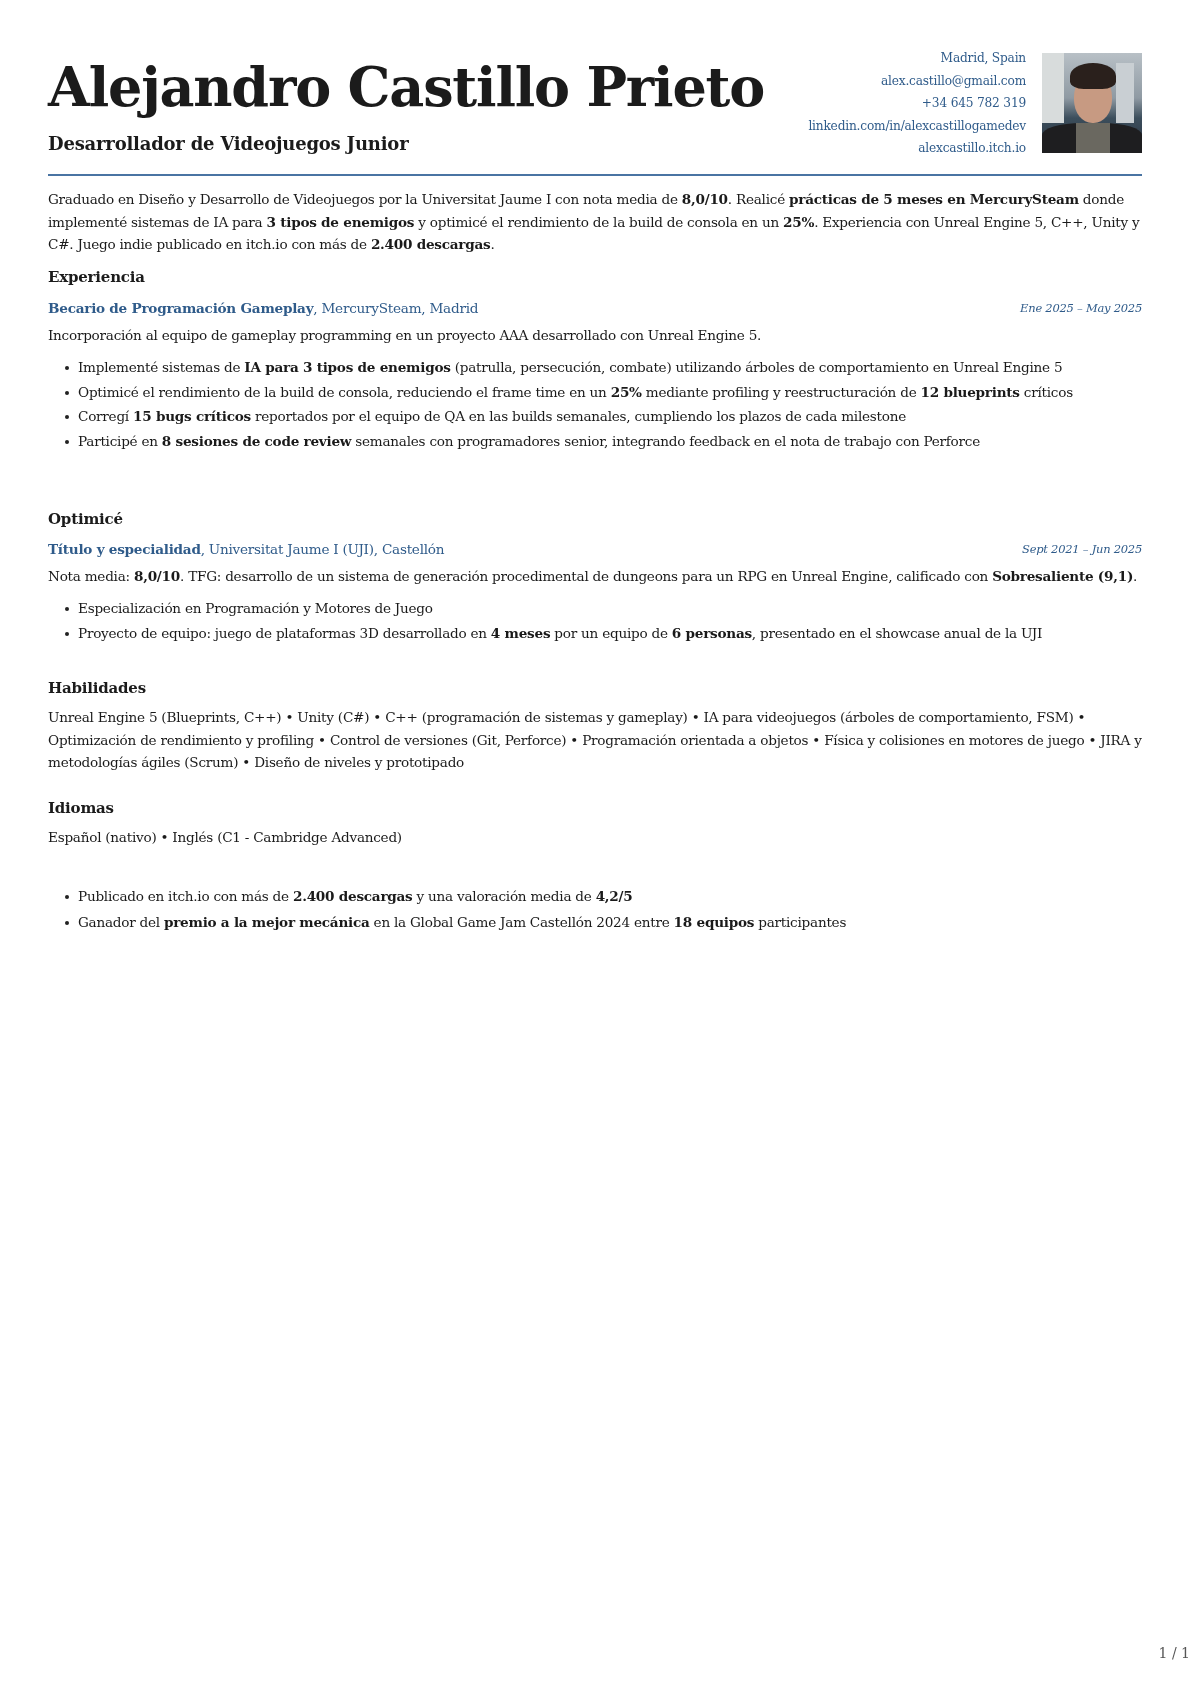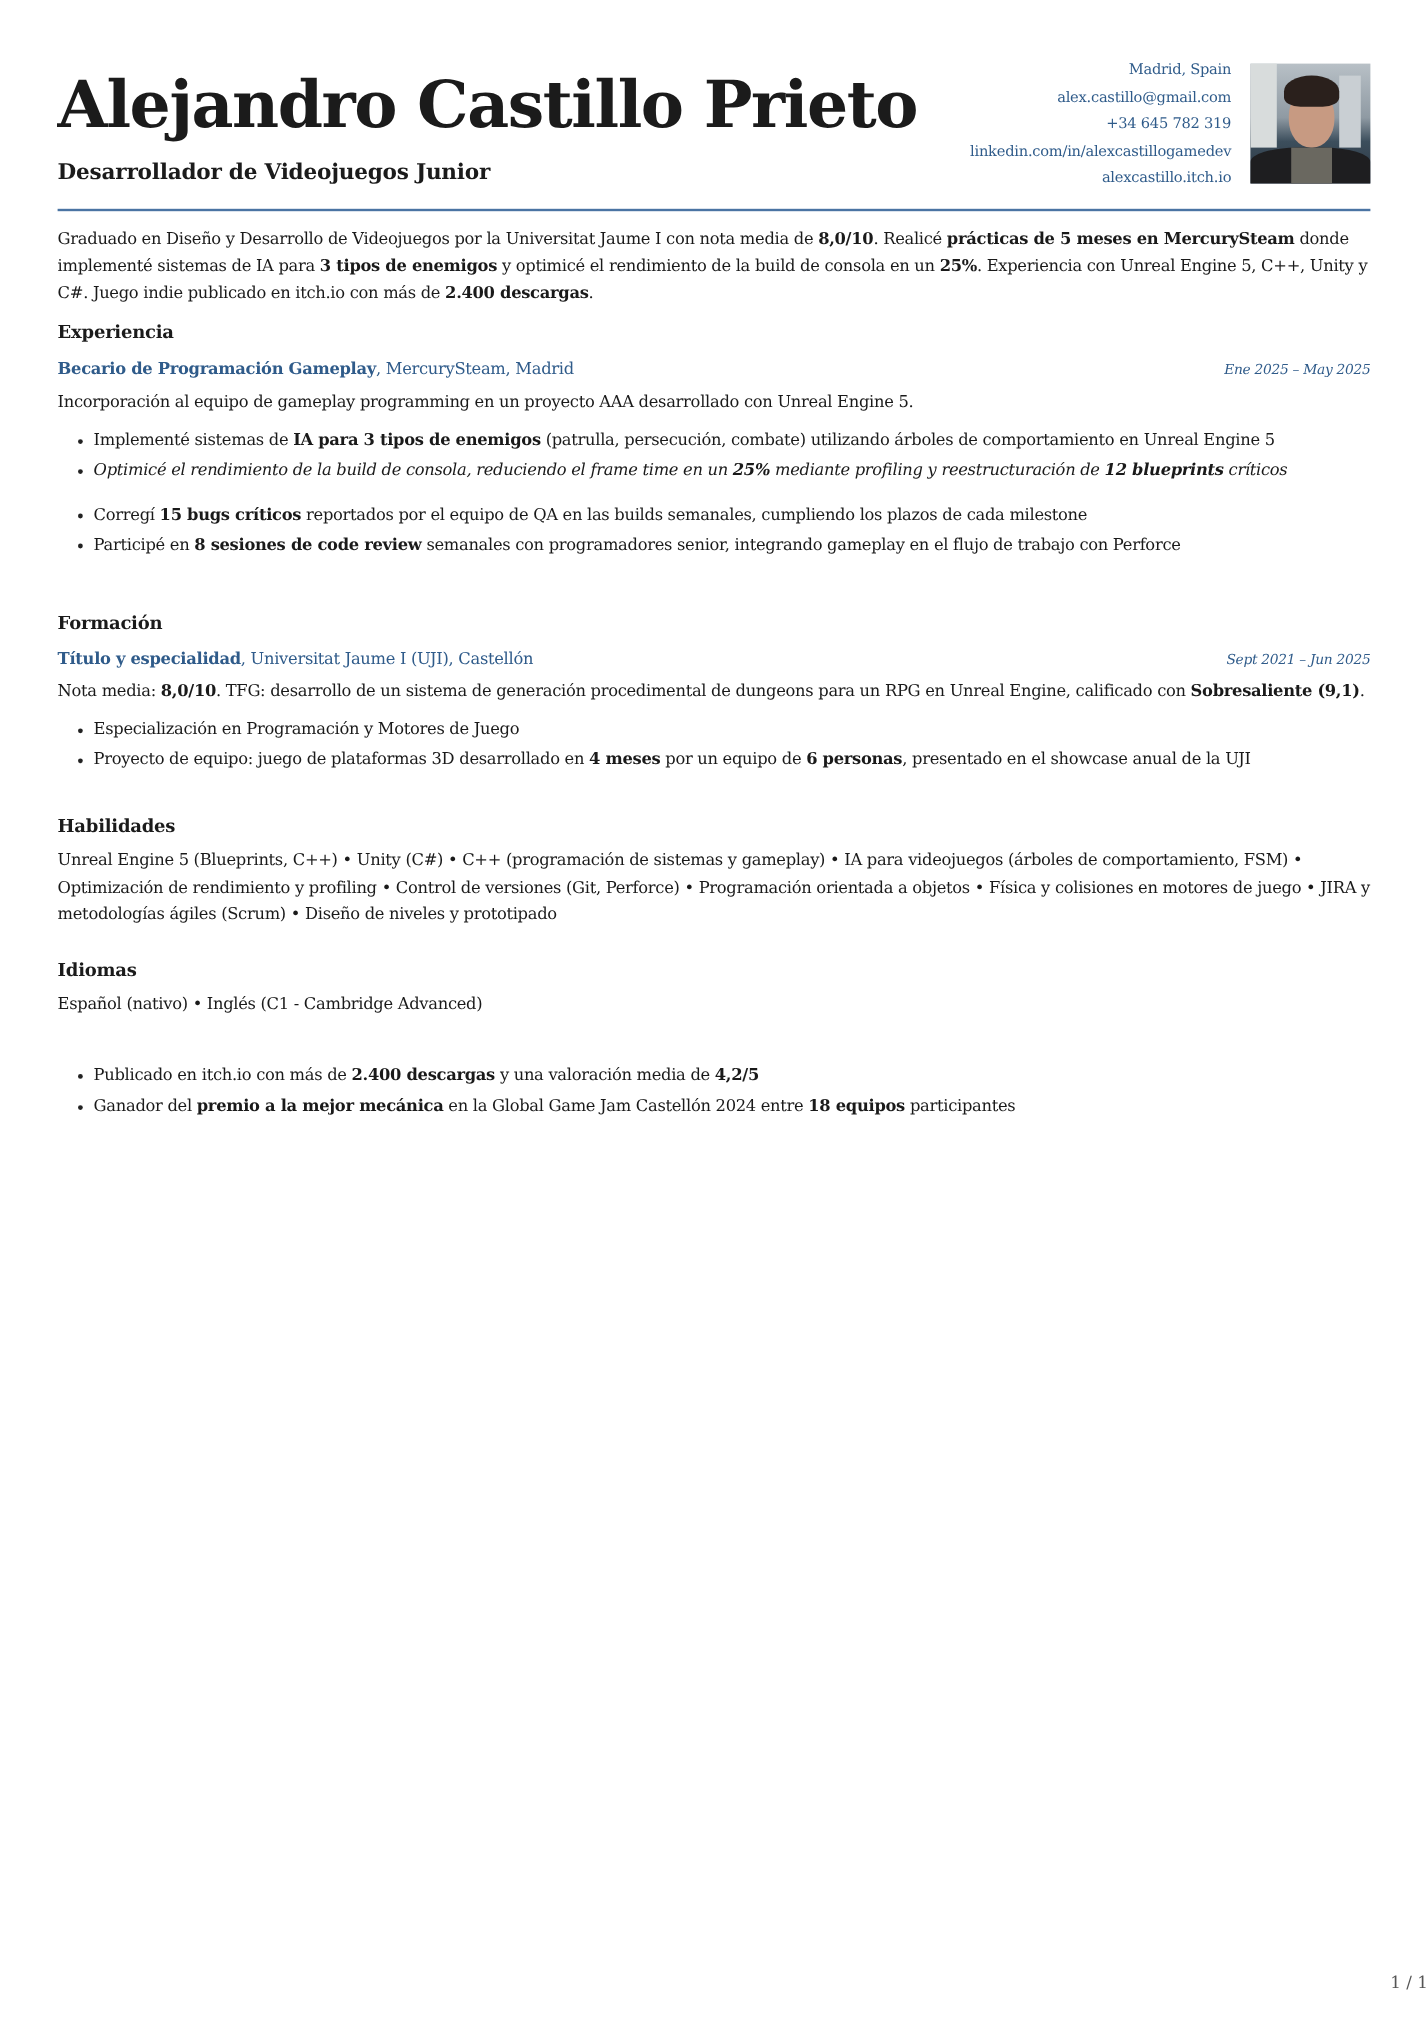--- a/index.html
+++ b/index.html
@@ -116,28 +116,28 @@
   <div class="section" style="top:268px;">
     <div class="sec-title">Experiencia</div>
     <div style="height:14px;"></div>
     <div class="entry-head">
       <span class="role">Becario de Programación Gameplay</span><span class="org">, MercurySteam, Madrid</span>
       <span class="date">Ene 2025 – May 2025</span>
     </div>
     <p style="margin-top:2px;">Incorporación al equipo de gameplay programming en un proyecto AAA desarrollado con Unreal Engine 5.</p>
     <ul style="margin-top:9px;">
       <li style="margin-bottom:3px;"><span>Implementé sistemas de </span><b>IA para 3 tipos de enemigos</b><span> (patrulla, persecución, combate) utilizando árboles de comportamiento en Unreal Engine 5</span></li>
-      <li style="margin-bottom:14px;font-style:italic;"><span>Optimicé el rendimiento de la build de consola, reduciendo el frame time en un </span><b>25%</b><span> mediante profiling y reestructuración de </span><b>12 blueprints</b><span> críticos</span></li>
+      <li style="margin-bottom:1px;"><span>Optimicé el rendimiento de la build de consola, reduciendo el frame time en un </span><b>25%</b><span> mediante profiling y reestructuración de </span><b>12 blueprints</b><span> críticos</span></li>
       <li style="margin-bottom:3px;"><span>Corregí </span><b>15 bugs críticos</b><span> reportados por el equipo de QA en las builds semanales, cumpliendo los plazos de cada milestone</span></li>
-      <li><span>Participé en </span><b>8 sesiones de code review</b><span> semanales con programadores senior, integrando gameplay en el flujo de trabajo con Perforce</span></li>
+      <li><span>Participé en </span><b>8 sesiones de code review</b><span> semanales con programadores senior, integrando feedback en el nota de trabajo con Perforce</span></li>
     </ul>
   </div>
 
   <div class="section" style="top:510px;">
-    <div class="sec-title">Formación</div>
+    <div class="sec-title">Optimicé</div>
     <div style="height:13px;"></div>
     <div class="entry-head">
       <span class="role">Título y especialidad</span><span class="org">, Universitat Jaume I (UJI), Castellón</span>
       <span class="date">Sept 2021 – Jun 2025</span>
     </div>
     <p style="margin-top:2px;"><span>Nota media: </span><b>8,0/10</b><span>. TFG: desarrollo de un sistema de generación procedimental de dungeons para un RPG en Unreal Engine, calificado con </span><b>Sobresaliente (9,1)</b><span>.</span></p>
     <ul style="margin-top:9px;">
       <li style="margin-bottom:3px;"><span>Especialización en Programación y Motores de Juego</span></li>
       <li><span>Proyecto de equipo: juego de plataformas 3D desarrollado en </span><b>4 meses</b><span> por un equipo de </span><b>6 personas</b><span>, presentado en el showcase anual de la UJI</span></li>
     </ul>

